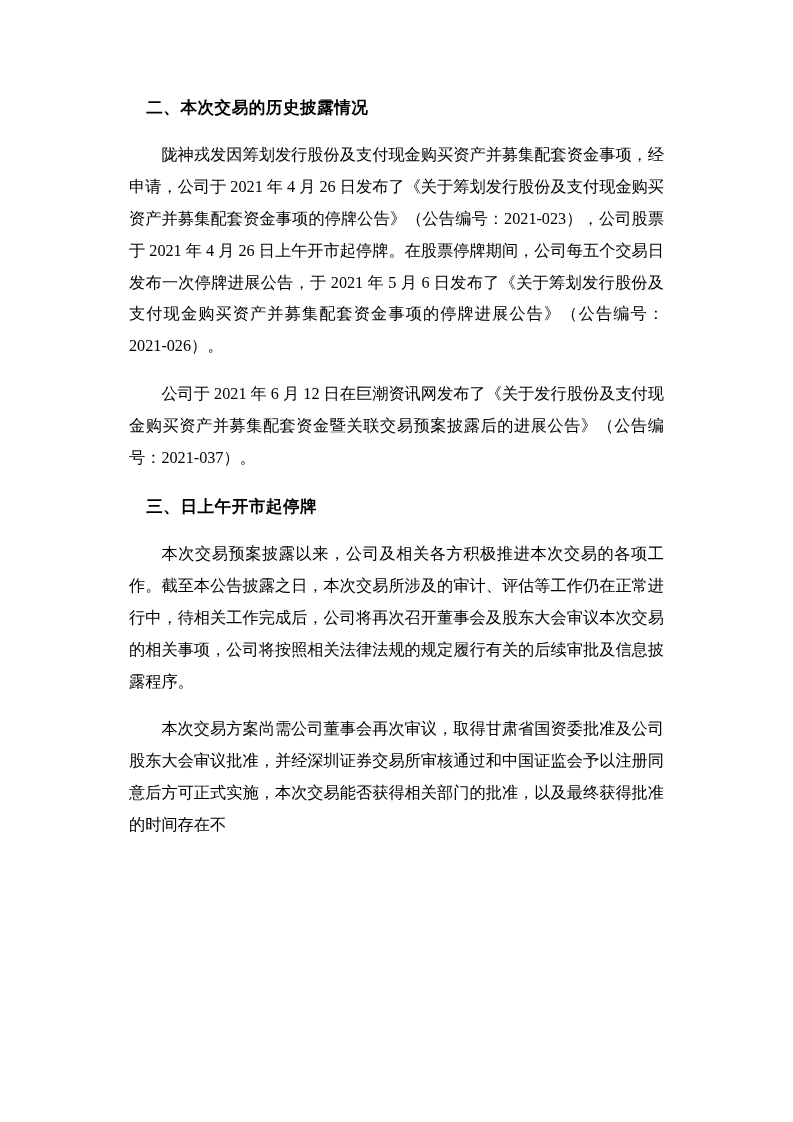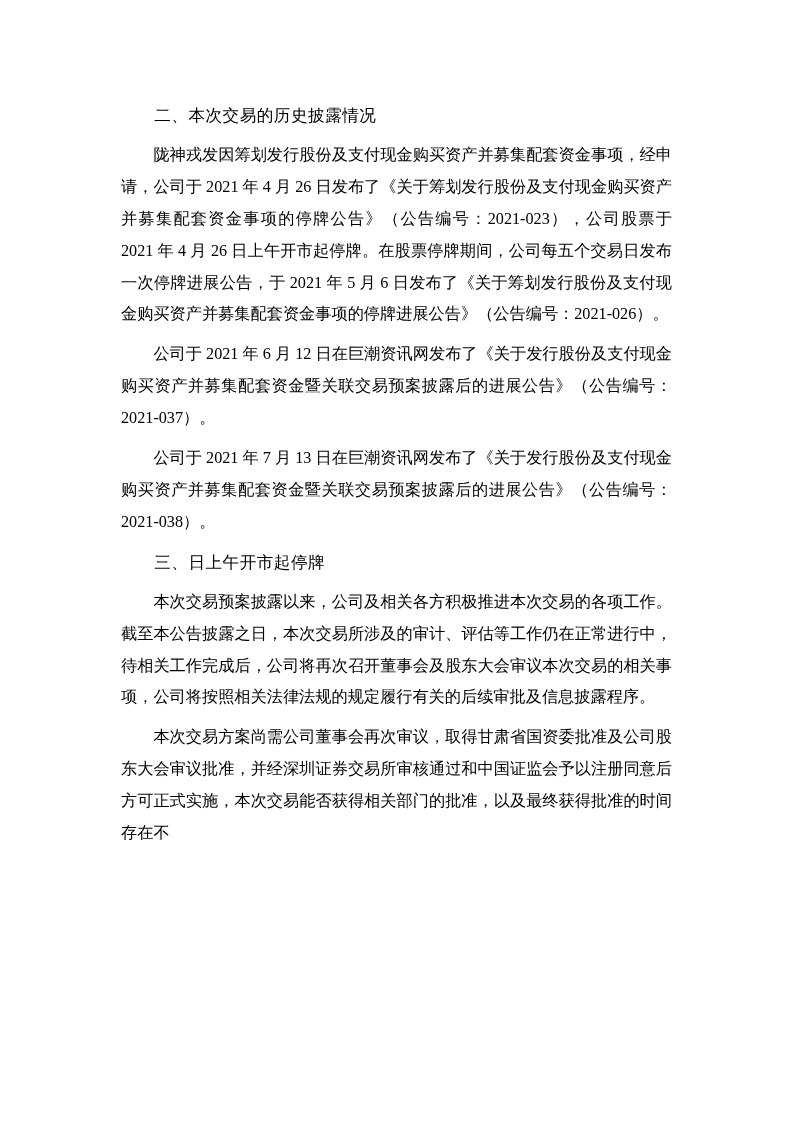--- a/index.html
+++ b/index.html
@@ -18,32 +18,32 @@
     overflow: hidden;
     color: #000000;
     font-family: "Liberation Serif", "DejaVu Serif", serif;
     font-size: 16.2px;
     line-height: 31.9px;
   }
   .content {
     width: 567px;
   }
   .sec-heading {
-    margin: 8px;
+    margin: 0;
     padding: 0;
     font-size: 16.6px;
-    font-weight: normal;
+    font-weight: bold;
     text-indent: 2em;
     line-height: 31.9px;
     color: #000000;
     font-family: "Liberation Sans", "DejaVu Sans", sans-serif;
     letter-spacing: 0.5px;
   }
   .para {
-    margin: 8px;
+    margin: 16px;
     padding: 0;
     text-indent: 2em;
     text-align: justify;
     text-justify: inter-character;
     line-height: 31.9px;
     word-break: normal;
     overflow-wrap: break-word;
     color: #000000;
   }
 </style>
@@ -53,21 +53,20 @@
 <div class="page">
   <div class="content">
 
     <h2 class="sec-heading">二、本次交易的历史披露情况</h2>
 
     <p class="para">陇神戎发因筹划发行股份及支付现金购买资产并募集配套资金事项，经申请，公司于 2021 年 4 月 26 日发布了《关于筹划发行股份及支付现金购买资产并募集配套资金事项的停牌公告》（公告编号：2021-023），公司股票于 2021 年 4 月 26 日上午开市起停牌。在股票停牌期间，公司每五个交易日发布一次停牌进展公告，于 2021 年 5 月 6 日发布了《关于筹划发行股份及支付现金购买资产并募集配套资金事项的停牌进展公告》（公告编号：2021-026）。</p>
 
 
     <p class="para">公司于 2021 年 6 月 12 日在巨潮资讯网发布了《关于发行股份及支付现金购买资产并募集配套资金暨关联交易预案披露后的进展公告》（公告编号：2021-037）。</p>
 
-    <p class="para">公司于 2021 年 7 月 13 日在巨潮资讯网发布了《关于发行股份及支付现金购买资产并募集配套资金暨关联交易预案披露后的进展公告》（公告编号：2021-038）。</p>
 
     <h2 class="sec-heading">三、日上午开市起停牌</h2>
 
     <p class="para">本次交易预案披露以来，公司及相关各方积极推进本次交易的各项工作。截至本公告披露之日，本次交易所涉及的审计、评估等工作仍在正常进行中，待相关工作完成后，公司将再次召开董事会及股东大会审议本次交易的相关事项，公司将按照相关法律法规的规定履行有关的后续审批及信息披露程序。</p>
 
 
     <p class="para">本次交易方案尚需公司董事会再次审议，取得甘肃省国资委批准及公司股东大会审议批准，并经深圳证券交易所审核通过和中国证监会予以注册同意后方可正式实施，本次交易能否获得相关部门的批准，以及最终获得批准的时间存在不</p>
 
   </div>
 </div>

